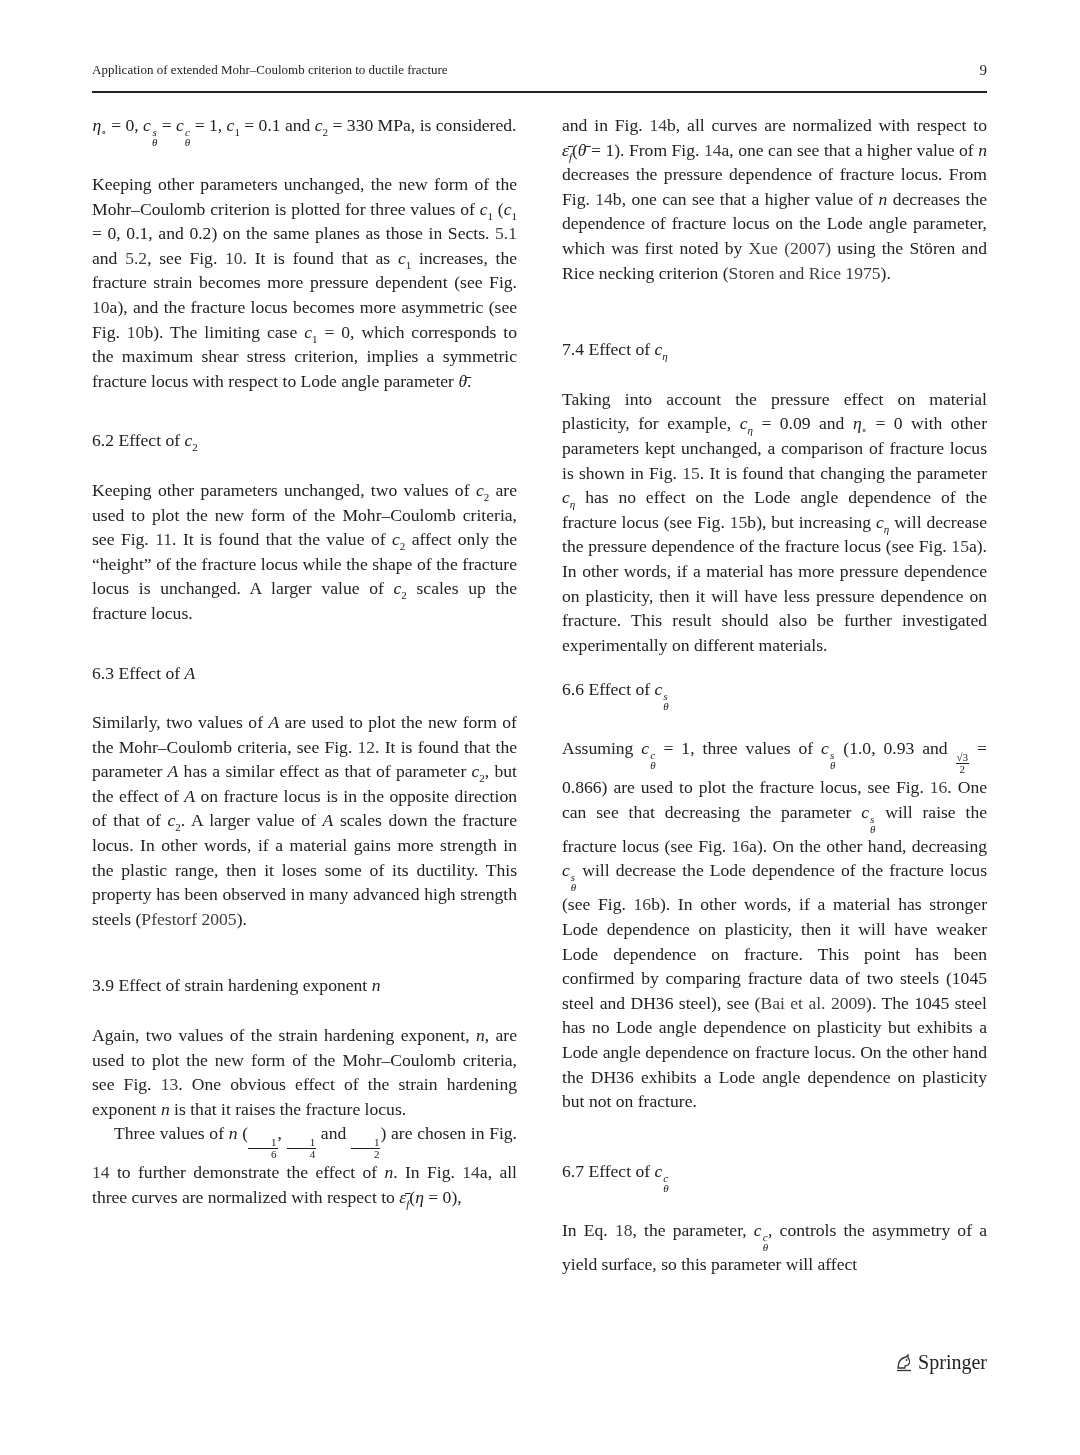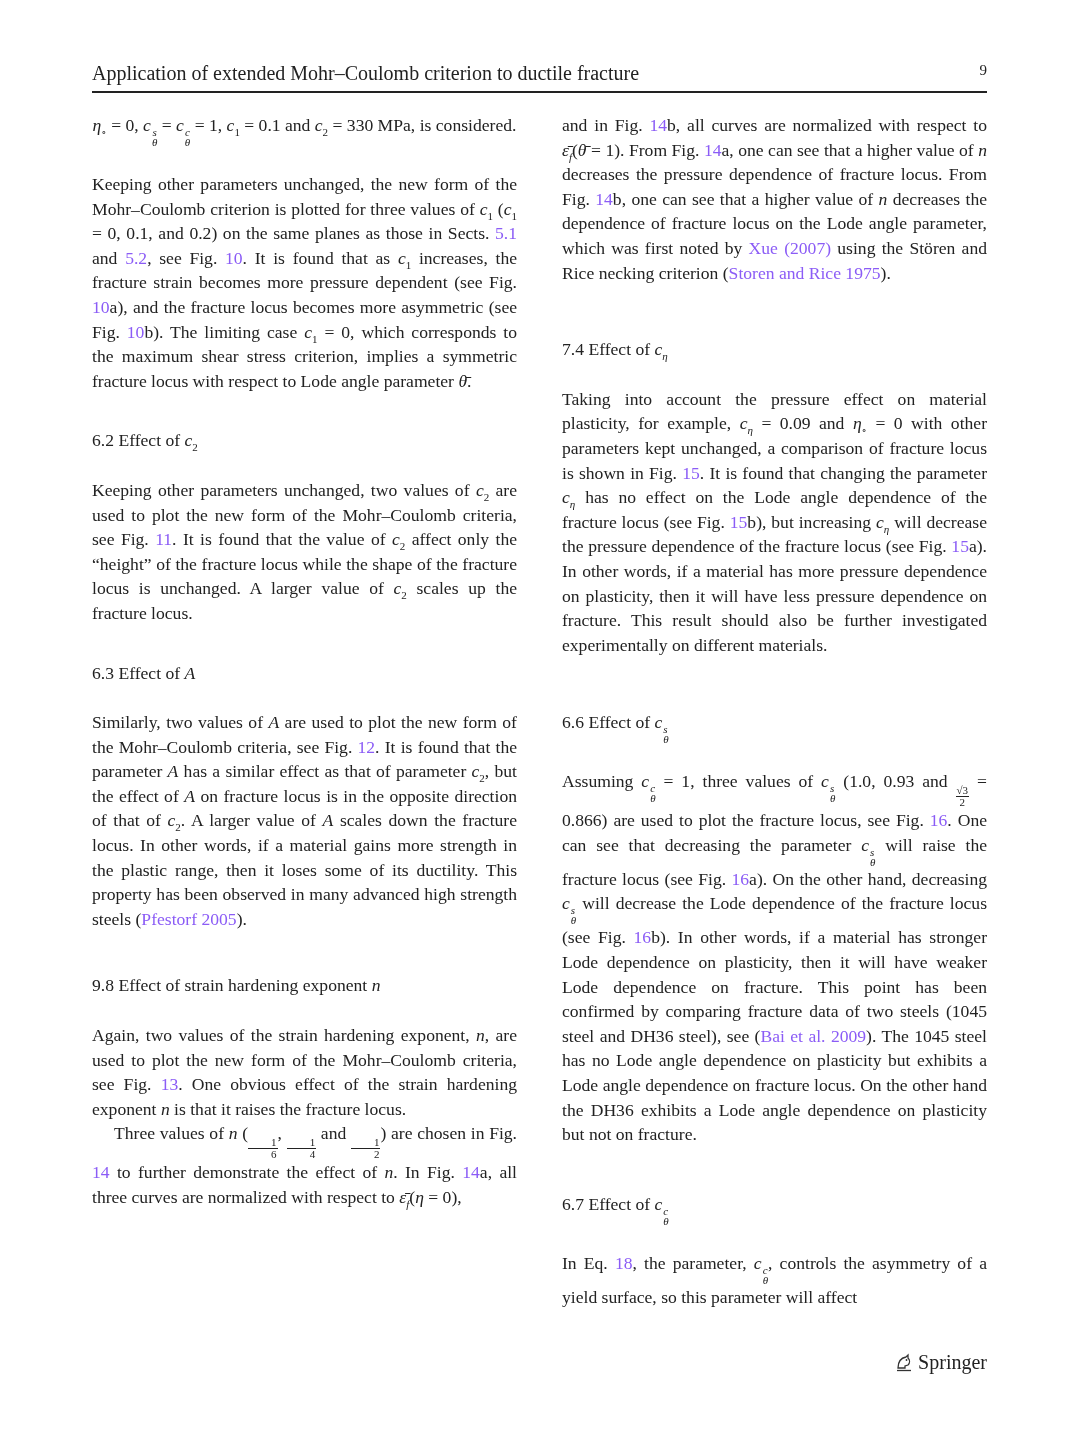--- a/index.html
+++ b/index.html
@@ -1,28 +1,28 @@
 <!DOCTYPE html>
 <html><head>
 <meta charset="utf-8">
 <style>
   html, body { margin: 0; padding: 0; background: #ffffff; }
   body { width: 1080px; height: 1455px; position: relative; overflow: hidden;
          font-family: "Liberation Serif", "DejaVu Serif", serif; color: #222; }
   .header { position: absolute; left: 92px; top: 62px; width: 895px; height: 24px; }
-  .header .title { position: absolute; left: 0; top: 0; font-size: 20px; }
+  .header .title { position: absolute; left: 0; top: 0; font-size: 13px; }
   .header .pageno { position: absolute; right: 0; top: 0; font-size: 15px; }
   .rule { position: absolute; left: 92px; top: 91px; width: 895px; height: 2px; background: #222; }
   .col { position: absolute; top: 113px; width: 425px; font-size: 17.6px; line-height: 24.6px; text-align: justify; hyphens: none; }
   .col.left { left: 92px; }
   .col.right { left: 562px; }
   .col p { margin: 0; }
   .col p.indent { text-indent: 22px; }
   .col h3 { font-weight: normal; font-size: 17.6px; margin: 0; line-height: 24.6px; }
-  .link { color: #8b5cf6; }
+  .link { color: #404040; }
   .m { font-style: italic; }
   sub, sup { font-size: 11px; line-height: 0; }
   .stack { display: inline-flex; flex-direction: column; vertical-align: -5px; line-height: 10px; font-size: 11px; margin-left: 1px; }
   .frac { display: inline-flex; flex-direction: column; vertical-align: -7px; line-height: 11px; font-size: 11px; text-align: center; }
   .frac .num { border-bottom: 1px solid #222; padding: 0 1px; }
   .footer { position: absolute; right: 93px; top: 1351px; font-size: 20px; display: flex; align-items: center; gap: 4px; }
   .footer svg { display: block; }
 </style>
 </head>
 <body>
@@ -57,21 +57,21 @@
   </p>
 
   <h3 style="margin-top:35px;">
     <span>6.3 Effect of </span><span class="m">A</span>
   </h3>
   <p style="margin-top:25px;">
     <span>Similarly, two values of </span><span class="m">A</span><span> are used to plot the new form of the Mohr–Coulomb criteria, see Fig. </span><span class="link">12</span><span>. It is found that the parameter </span><span class="m">A</span><span> has a similar effect as that of parameter </span><span class="m">c</span><sub>2</sub><span>, but the effect of </span><span class="m">A</span><span> on fracture locus is in the opposite direction of that of </span><span class="m">c</span><sub>2</sub><span>. A larger value of </span><span class="m">A</span><span> scales down the fracture locus. In other words, if a material gains more strength in the plastic range, then it loses some of its ductility. This property has been observed in many advanced high strength steels (</span><span class="link">Pfestorf 2005</span><span>).</span>
   </p>
 
   <h3 style="margin-top:42px;">
-    <span>9.8 Effect of strain hardening exponent </span><span class="m">n</span>
+    <span>3.9 Effect of strain hardening exponent </span><span class="m">n</span>
   </h3>
   <p style="margin-top:25px;">
     <span>Again, two values of the strain hardening exponent, </span><span class="m">n</span><span>, are used to plot the new form of the Mohr–Coulomb criteria, see Fig. </span><span class="link">13</span><span>. One obvious effect of the strain hardening exponent </span><span class="m">n</span><span> is that it raises the fracture locus.</span>
   </p>
   <p class="indent">
     <span>Three values of </span><span class="m">n</span><span> (</span><span class="frac">
         <span class="num">1</span>
         <span>6</span>
       </span><span>, </span><span class="frac">
         <span class="num">1</span>
@@ -88,21 +88,21 @@
     <span>and in Fig. </span><span class="link">14</span><span>b, all curves are normalized with respect to </span><span class="m">ε̄</span><sub class="m">f</sub><span>(</span><span class="m">θ̄</span><span> = 1). From Fig. </span><span class="link">14</span><span>a, one can see that a higher value of </span><span class="m">n</span><span> decreases the pressure dependence of fracture locus. From Fig. </span><span class="link">14</span><span>b, one can see that a higher value of </span><span class="m">n</span><span> decreases the dependence of fracture locus on the Lode angle parameter, which was first noted by </span><span class="link">Xue (2007)</span><span> using the Stören and Rice necking criterion (</span><span class="link">Storen and Rice 1975</span><span>).</span>
   </p>
 
   <h3 style="margin-top:52px;">
     <span>7.4 Effect of </span><span class="m">c</span><sub class="m">η</sub>
   </h3>
   <p style="margin-top:25px;">
     <span>Taking into account the pressure effect on material plasticity, for example, </span><span class="m">c</span><sub class="m">η</sub><span> = 0.09 and </span><span class="m">η</span><sub>∘</sub><span> = 0 with other parameters kept unchanged, a comparison of fracture locus is shown in Fig. </span><span class="link">15</span><span>. It is found that changing the parameter </span><span class="m">c</span><sub class="m">η</sub><span> has no effect on the Lode angle dependence of the fracture locus (see Fig. </span><span class="link">15</span><span>b), but increasing </span><span class="m">c</span><sub class="m">η</sub><span> will decrease the pressure dependence of the fracture locus (see Fig. </span><span class="link">15</span><span>a). In other words, if a material has more pressure dependence on plasticity, then it will have less pressure dependence on fracture. This result should also be further investigated experimentally on different materials.</span>
   </p>
 
-  <h3 style="margin-top:53px;">
+  <h3 style="margin-top:20px;">
     <span>6.6 Effect of </span><span class="m">c</span><span class="stack">
         <span class="m">s</span>
         <span class="m">θ</span>
       </span>
   </h3>
   <p style="margin-top:25px;">
     <span>Assuming </span><span class="m">c</span><span class="stack">
         <span class="m">c</span>
         <span class="m">θ</span>
       </span><span> = 1, three values of </span><span class="m">c</span><span class="stack">

